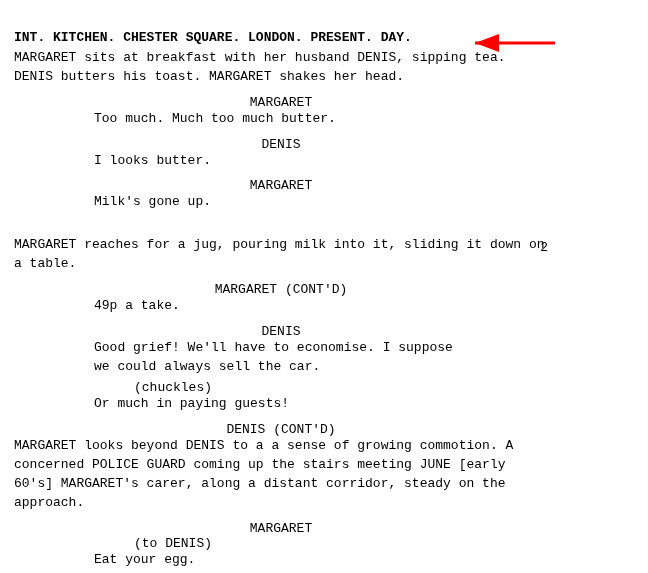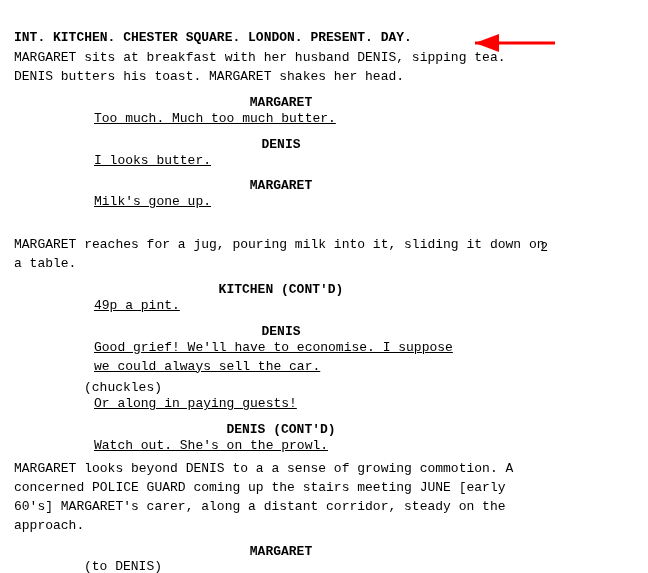--- a/index.html
+++ b/index.html
@@ -31,35 +31,34 @@
       margin-bottom: 4px;
     }
 
     .action {
       margin-bottom: 6px;
       line-height: 1.45;
     }
 
     .character {
       text-align: center;
-      font-weight: bold;
+      font-weight: normal;
       margin-top: 8px;
       margin-bottom: 0px;
     }
 
     .dialogue {
       margin-left: 80px;
       margin-right: 80px;
       margin-bottom: 4px;
       line-height: 1.45;
-      text-decoration: underline;
     }
 
     .parenthetical {
-      margin-left: 70px;
+      margin-left: 120px;
       margin-right: 100px;
       margin-bottom: 0px;
     }
 
     .page-number {
       position: absolute;
       right: 20px;
       top: 240px;
       font-family: 'Courier New', Courier, monospace;
       font-size: 13px;
@@ -107,31 +106,30 @@
   <div class="character">DENIS</div>
   <div class="dialogue">I looks butter.</div>
 
   <div class="character">MARGARET</div>
   <div class="dialogue">Milk's gone up.</div>
 
   <div class="page-number">2</div>
 
   <div class="action section-break">MARGARET reaches for a jug, pouring milk into it, sliding it down on a table.</div>
 
-  <div class="character">KITCHEN (CONT'D)</div>
-  <div class="dialogue">49p a pint.</div>
+  <div class="character">MARGARET (CONT'D)</div>
+  <div class="dialogue">49p a take.</div>
 
   <div class="character">DENIS</div>
   <div class="dialogue">Good grief! We'll have to economise. I suppose we could always sell the car.</div>
   <div class="parenthetical">(chuckles)</div>
-  <div class="dialogue">Or along in paying guests!</div>
+  <div class="dialogue">Or much in paying guests!</div>
 
 
   <div class="character">DENIS (CONT'D)</div>
-  <div class="dialogue">Watch out. She's on the prowl.</div>
 
   <div class="action">MARGARET looks beyond DENIS to a a sense of growing commotion. A concerned POLICE GUARD coming up the stairs meeting JUNE [early 60's] MARGARET's carer, along a distant corridor, steady on the approach.</div>
 
   <div class="character">MARGARET</div>
   <div class="parenthetical">(to DENIS)</div>
   <div class="dialogue">Eat your egg.</div>
 
 </div>
 
 </body></html>

